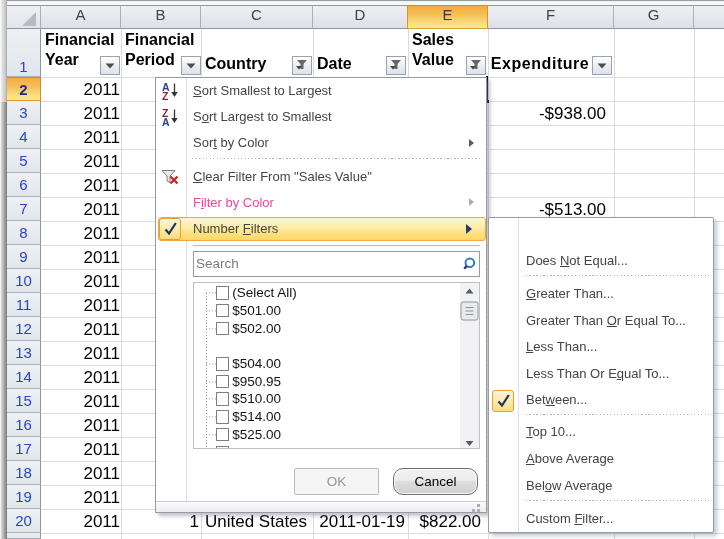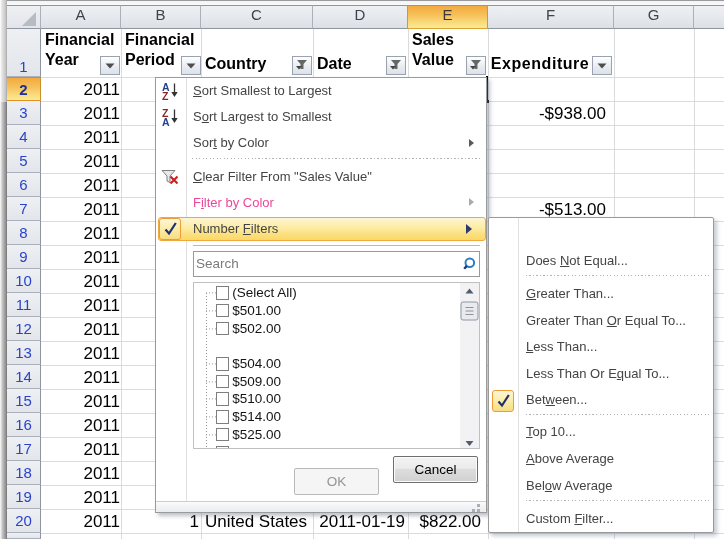--- a/index.html
+++ b/index.html
@@ -49,21 +49,21 @@
 
 #list{left:37px;top:203.5px;width:287px;height:167.5px;background:#fff;border:1px solid #c0c0c0;overflow:hidden}
 .li{left:0;width:260px;height:17.7px;font-size:13.5px;color:#141414;line-height:17.7px}
 .li .cb{left:21.5px;top:2px;width:13.5px;height:13.5px;border:1.5px solid #7e7e7e;background:#fff}
 .li .lbl{left:38.3px;white-space:nowrap}
 
 #sbar{left:266px;top:0.5px;width:19px;height:164.5px;background:#f2f2f4}
 
 .btn{width:85px;height:27px;font-size:13.5px;text-align:center;line-height:25px}
 #okbtn{left:138px;top:390px;color:#949494;background:#f5f5f5;border:1px solid #b9b9b9;border-radius:2px}
-#cancelbtn{left:237px;top:378px;color:#000;background:linear-gradient(#f3f3f3 0%,#ebebeb 45%,#dddddd 50%,#d0d0d0 100%);border:1px solid #6e6e6e;border-radius:2px;box-shadow:inset 0 0 0 1px #fbfbfb}
+#cancelbtn{left:237px;top:390px;color:#000;background:linear-gradient(#f3f3f3 0%,#ebebeb 45%,#dddddd 50%,#d0d0d0 100%);border:1px solid #6e6e6e;border-radius:10px;box-shadow:inset 0 0 0 1px #fbfbfb}
 
 #grip{left:0;top:423px;width:330px;height:11px;border-top:1px solid #cdcdcd;background:linear-gradient(#fbfbfc,#e9ebf0);border-radius:0 0 2px 2px}
 .dot{width:3px;height:3px;background:#a9aeb8}
 
 #sub{left:488px;top:217px;width:226px;height:316px;background:#fff;border:1px solid #9a9a9a;border-radius:2px;box-shadow:3px 3px 4px rgba(110,120,140,.4)}
 #sub .iconline{left:29px;top:0;width:1px;height:314px;background:#e0e0e0}
 .sitem{left:1px;width:220px;height:26.5px;font-size:13px;color:#444;line-height:26.5px}
 .sitem .txt{left:36px;top:0;white-space:nowrap}
 .ssep{left:37px;width:186px;height:1px;background:repeating-linear-gradient(to right,#b2b2b2 0,#b2b2b2 1.4px,transparent 1.4px,transparent 3.5px)}
 u{text-decoration:underline}
@@ -291,21 +291,21 @@
             <path d="M0 8.9 L10 8.9" stroke="#9a9a9a" stroke-width="1" stroke-dasharray="1 2"></path>
           </svg>
           <div class="cb"></div>
           <span class="lbl">$504.00</span>
         </div>
         <div class="li" style="top:90.2px">
           <svg style="left:12px;top:0" width="12" height="18">
             <path d="M0 8.9 L10 8.9" stroke="#9a9a9a" stroke-width="1" stroke-dasharray="1 2"></path>
           </svg>
           <div class="cb"></div>
-          <span class="lbl">$509.00</span>
+          <span class="lbl">$950.95</span>
         </div>
         <div class="li" style="top:107.9px">
           <svg style="left:12px;top:0" width="12" height="18">
             <path d="M0 8.9 L10 8.9" stroke="#9a9a9a" stroke-width="1" stroke-dasharray="1 2"></path>
           </svg>
           <div class="cb"></div>
           <span class="lbl">$510.00</span>
         </div>
         <div class="li" style="top:125.6px">
           <svg style="left:12px;top:0" width="12" height="18">

